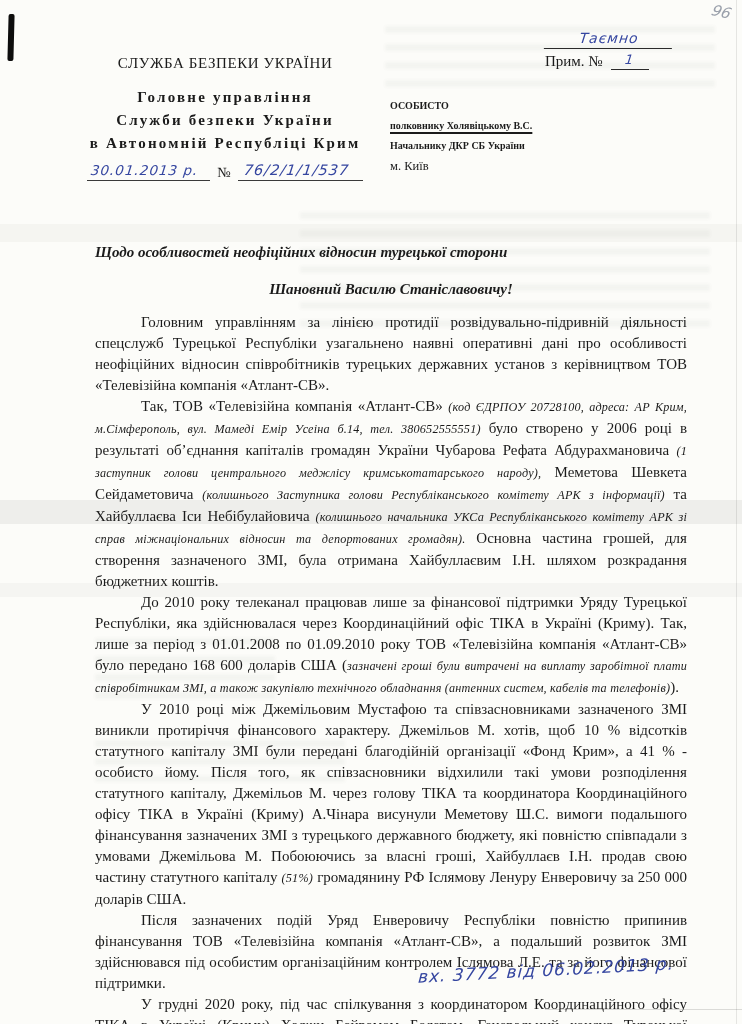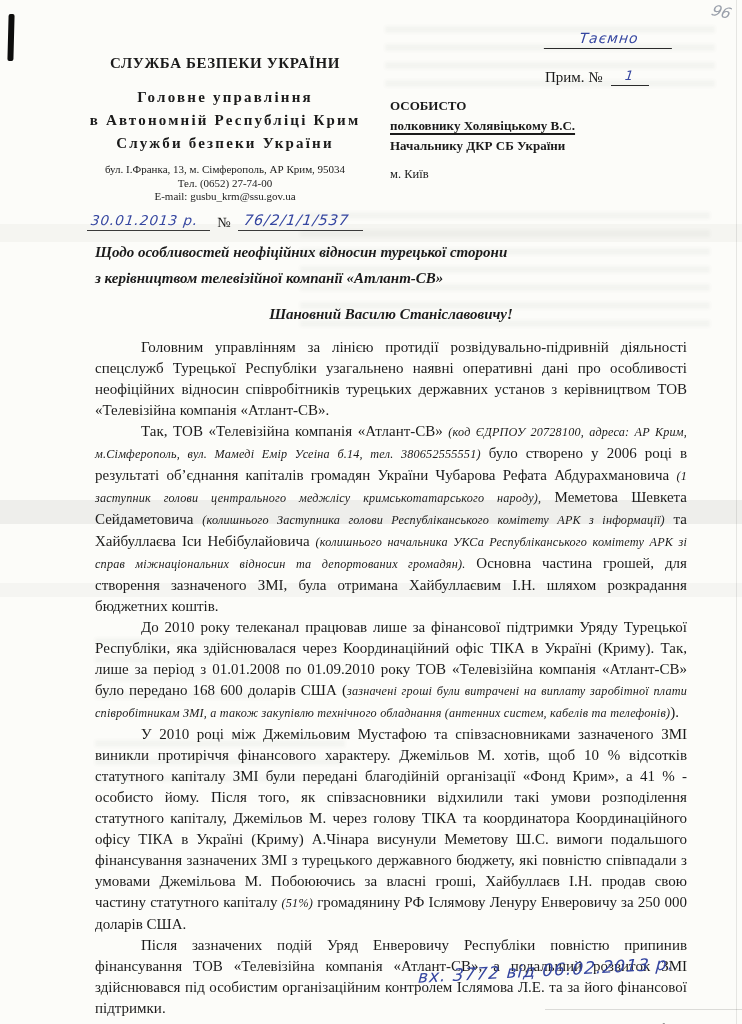--- a/index.html
+++ b/index.html
@@ -34,38 +34,38 @@
   }
   .pencil {
     position:absolute; right:11px; top:3px;
     font-family:"DejaVu Sans",sans-serif; font-style:italic;
     font-size:15px; color:#9aa0ab; transform:rotate(12deg) skewX(-8deg);
   }
 
   
   .classif { position:absolute; left:545px; top:30px; width:128px; text-align:center; }
   .classif-secret { font-size:14px; border-bottom:1px solid #2a2a2a; padding:0 4px 2px 4px; display:block; }
-  .classif-row { display:flex; align-items:flex-end; justify-content:flex-start; gap:8px; margin-top:19px; font-size:15px; }
+  .classif-row { display:flex; align-items:flex-end; justify-content:flex-start; gap:8px; margin-top:3px; font-size:15px; }
   .copy-num { font-size:13px; border-bottom:1px solid #2a2a2a; min-width:38px; text-align:center; padding-bottom:1px; }
 
   
   .letterhead { position:absolute; left:58px; top:55px; width:334px; text-align:center; }
-  .lh-org { font-size:15px; letter-spacing:.6px; margin:0 0 15px 0; font-weight:700; }
+  .lh-org { font-size:15px; letter-spacing:.6px; margin:0 0 15px 0; font-weight:400; }
   .lh-dept { font-weight:bold; font-size:15px; line-height:21px; letter-spacing:2.2px; margin:2px; }
   .lh-addr { font-size:11px; margin-top:9px; line-height:13.5px; }
   .lh-row { display:flex; align-items:flex-end; justify-content:center; gap:7px; margin-top:8px; }
   .lh-date { font-size:13.5px; border-bottom:1px solid #3a3a3a; padding:0 12px 1px 4px; }
   .lh-no { font-size:14px; }
   .lh-num { font-size:14.5px; border-bottom:1px solid #3a3a3a; padding:0 14px 1px 6px; }
 
   
   .recipient { position:absolute; left:390px; top:96px; width:310px; }
-  .rc-b { font-weight:bold; font-size:13px; line-height:20px; margin:0; }
+  .rc-b { font-weight:bold; font-size:10px; line-height:20px; margin:0; }
   .rc-ul { text-decoration:underline; text-decoration-thickness:1.5px; text-underline-offset:3px; }
-  .rc-city { font-size:12.5px; margin-top:11px; }
+  .rc-city { font-size:12.5px; margin-top:3px; }
 
   
   .doc-body { position:absolute; left:95px; top:240px; width:592px; }
   .subject { font-weight:bold; font-style:italic; font-size:15px; line-height:25.5px; margin:0 0 14px 0; }
   .salutation { text-align:center; font-weight:bold; font-style:italic; font-size:15px; line-height:19px; margin:8px 0 13px 0; }
   .body-par { margin:0; text-indent:46px; font-size:15px; line-height:21px; text-align:justify; }
   .body-par .fine { font-style:italic; font-size:12.2px; letter-spacing:.2px; }
 
   .reg-note { position:absolute; left:418px; top:960px; font-size:17px; transform:rotate(-3deg) skewX(-7deg); white-space:nowrap; }
 </style>
@@ -91,44 +91,39 @@
     <span class="hand classif-secret">Таємно</span>
     <div class="classif-row">
       <span>Прим. №</span>
       <span class="copy-num"><span class="hand">1</span></span>
     </div>
   </div>
 
   <div class="letterhead">
     <p class="lh-org">СЛУЖБА БЕЗПЕКИ УКРАЇНИ</p>
     <p class="lh-dept">Головне управління</p>
+    <p class="lh-dept">Служби безпеки України</p>
     <p class="lh-dept">в Автономній Республіці Крим</p>
-    <p class="lh-dept">Служби безпеки України</p>
-    <div class="lh-addr">
-      <div>бул. І.Франка, 13,  м. Сімферополь,  АР Крим,  95034</div>
-      <div>Тел. (0652) 27-74-00</div>
-      <div>E-mail: gusbu_krm@ssu.gov.ua</div>
-    </div>
     <div class="lh-row">
       <span class="lh-date"><span class="hand">30.01.2013 р.</span></span>
       <span class="lh-no">№</span>
       <span class="lh-num"><span class="hand">76/2/1/1/537</span></span>
     </div>
   </div>
 
   <div class="recipient">
     <p class="rc-b">ОСОБИСТО</p>
     <p class="rc-b rc-ul">полковнику  Холявіцькому В.С.</p>
     <p class="rc-b">Начальнику ДКР СБ України</p>
     <div class="rc-city">м. Київ</div>
   </div>
 
   <div class="doc-body">
     <p class="subject"><span>Щодо особливостей неофіційних відносин турецької сторони</span><br>
-      <span>з керівництвом телевізійної компанії «Атлант-СВ»</span></p>
+      </p>
 
     <p class="salutation">Шановний Василю Станіславовичу!</p>
 
     <p class="body-par"><span>Головним управлінням за лінією протидії розвідувально-підривній діяльності спецслужб Турецької Республіки узагальнено наявні оперативні дані про особливості неофіційних відносин співробітників турецьких державних установ з  керівництвом ТОВ «Телевізійна компанія «Атлант-СВ».</span></p>
     <p class="body-par"><span>Так, ТОВ «Телевізійна компанія «Атлант-СВ» </span><span class="fine">(код ЄДРПОУ 20728100, адреса: АР Крим, м.Сімферополь, вул. Мамеді Емір Усеіна б.14, тел. 380652555551)</span><span> було створено у 2006 році в результаті об’єднання капіталів громадян України Чубарова Рефата Абдурахмановича </span><span class="fine">(1 заступник голови центрального меджлісу кримськотатарського народу),</span><span> Меметова Шевкета Сейдаметовича </span><span class="fine">(колишнього Заступника голови Республіканського комітету АРК з інформації)</span><span> та Хайбуллаєва Іси Небібулайовича </span><span class="fine">(колишнього начальника УКСа Республіканського комітету АРК зі справ міжнаціональних відносин та депортованих громадян).</span><span> Основна частина грошей, для створення зазначеного ЗМІ, була отримана Хайбуллаєвим І.Н. шляхом розкрадання бюджетних коштів.</span></p>
     <p class="body-par"><span>До 2010 року телеканал працював лише за фінансової підтримки Уряду Турецької Республіки, яка здійснювалася через Координаційний офіс ТІКА в Україні (Криму). Так, лише за період з 01.01.2008 по 01.09.2010 року ТОВ «Телевізійна компанія «Атлант-СВ» було передано 168 600  доларів США (</span><span class="fine">зазначені гроші були витрачені на виплату заробітної плати співробітникам ЗМІ, а також закупівлю технічного обладнання (антенних систем, кабелів та телефонів)</span><span>).</span></p>
     <p class="body-par"><span>У 2010 році між Джемільовим Мустафою та співзасновниками зазначеного ЗМІ виникли протиріччя фінансового характеру. Джемільов М. хотів, щоб 10 % відсотків статутного капіталу ЗМІ були передані благодійній організації «Фонд Крим», а 41 % - особисто йому. Після того, як співзасновники відхилили такі умови розподілення статутного капіталу, Джемільов М. через голову ТІКА та координатора Координаційного офісу ТІКА в Україні (Криму) А.Чінара висунули Меметову Ш.С. вимоги подальшого фінансування зазначених ЗМІ з турецького державного бюджету, які повністю співпадали з умовами Джемільова М. Побоюючись за власні гроші, Хайбуллаєв І.Н. продав свою частину статутного капіталу </span><span class="fine">(51%)</span><span> громадянину РФ Іслямову Ленуру Енверовичу за 250 000 доларів США.</span></p>
     <p class="body-par"><span>Після зазначених подій Уряд Енверовичу Республіки повністю припинив фінансування ТОВ «Телевізійна компанія «Атлант-СВ», а подальший розвиток ЗМІ здійснювався під особистим організаційним контролем Іслямова Л.Е. та за його фінансової підтримки.</span></p>
     <p class="body-par"><span>У грудні 2020 року, під час спілкування з координатором Координаційного офісу ТІКА в Україні (Криму) Хаджи Байрамом Болатом, Генеральний консул Турецької Республіки в м. Одесі Хусеїн Ергані висловив занепокоєння з приводу стійкої</span></p>
   </div>

